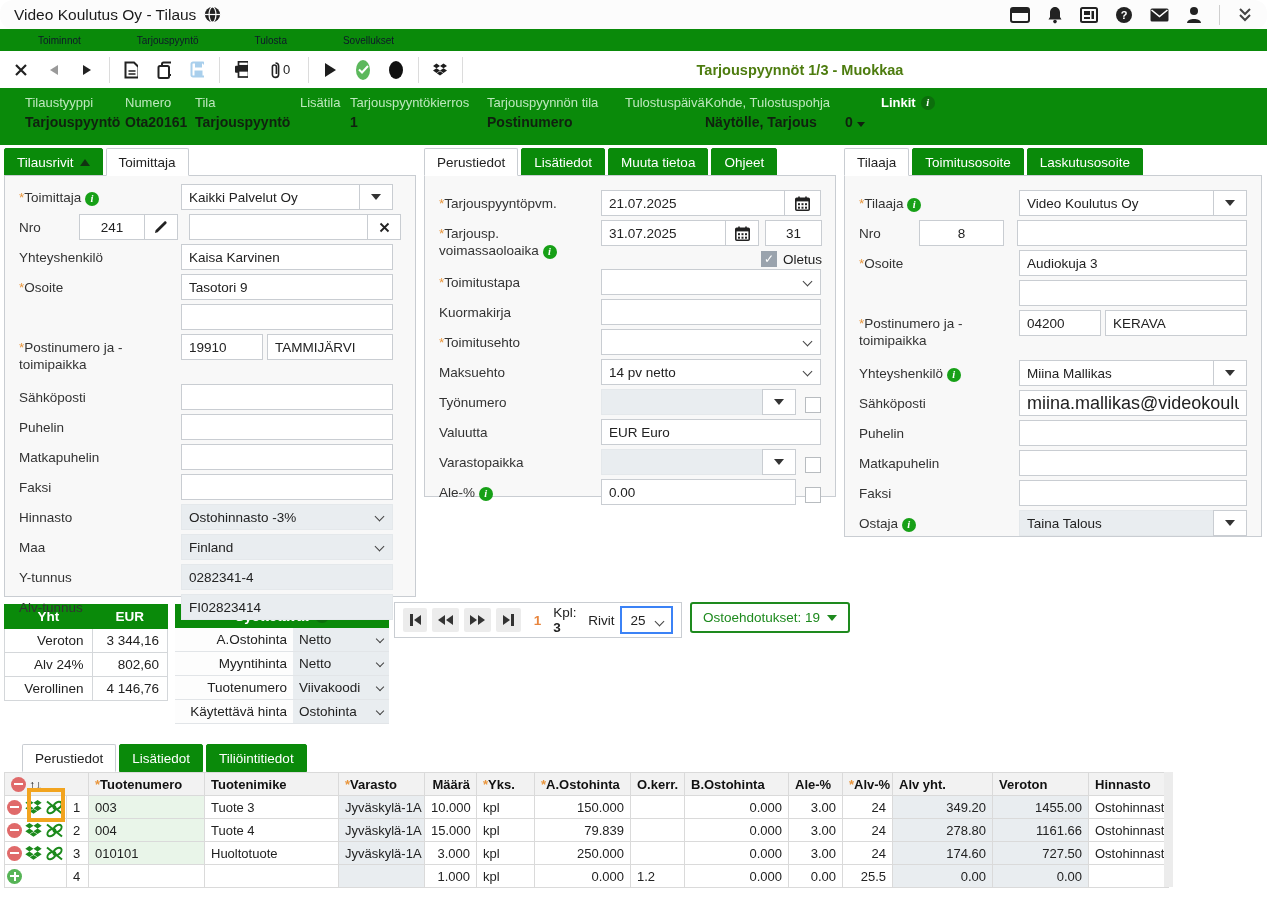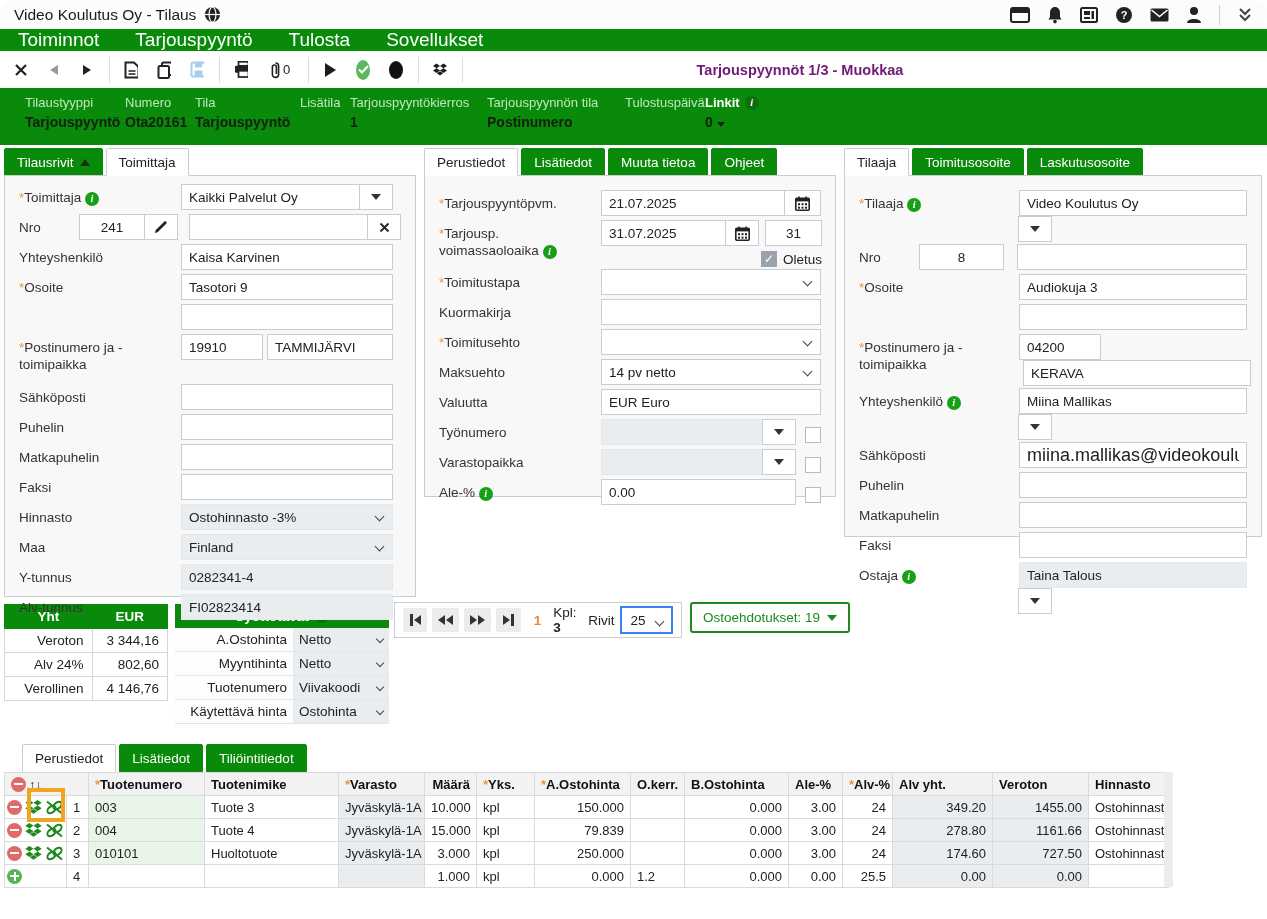--- a/index.html
+++ b/index.html
@@ -15,43 +15,43 @@
   .titlebar { top:0; left:0; width:1267px; height:29px; background:#fcfcfc;
     display:flex; align-items:center; justify-content:space-between; padding:9px 14px;border-radius:13px; }
   .titlebar .tl { display:flex; align-items:center; gap:8px; font-size:15.5px; color:#1b1b1b; }
   .titlebar .tr { display:flex; align-items:center; gap:17px; }
   .tr .sep { width:1px; height:20px; background:#cfcfcf; }
   .icbtn { display:flex; align-items:center; justify-content:center; cursor:pointer; background:none; border:none; padding:0; }
 
   
   .menubar { top:29px; left:0; width:1267px; height:22px; background:#0a8a0a;
     display:flex; align-items:center; padding-left:18px; }
-  .menubar .mitem { color:#ffffff; margin-right:36px; font-size:19px; cursor:pointer; }
+  .menubar .mitem { color:#0f172a; margin-right:36px; font-size:10px; cursor:pointer;margin-left:20px; }
 
   
   .toolbar { top:51px; left:0; width:1267px; height:37px; background:#fff;
     display:flex; align-items:center; padding-left:8px; }
   .toolbar .tbtn { width:26px; height:26px; display:flex; align-items:center; justify-content:center;
     margin-right:7px; background:none; border:none; cursor:pointer; }
   .toolbar .tsep { width:1px; height:26px; background:#dcdcdc; margin:0 8px 0 2px; }
   .tool-title { position:absolute; left:655px; top:0; width:290px; height:37px;
-    display:flex; align-items:center; justify-content:center; font-weight:bold; font-size:14.5px; color:#701a75; }
+    display:flex; align-items:center; justify-content:center; font-weight:bold; font-size:14.5px; color:#4d7c0f; }
   .tri-r { width:0; height:0; border-left:11px solid #1d1d1d; border-top:7px solid transparent; border-bottom:7px solid transparent; }
   .tri-r.sm { border-left-width:8px; border-top-width:5px; border-bottom-width:5px; }
   .tri-l.sm { width:0; height:0; border-right:8px solid #9a9a9a; border-top:5px solid transparent; border-bottom:5px solid transparent; }
   .clip-count { font-size:13px; margin-left:2px; color:#222; }
   .circle-check { width:20px; height:20px; border-radius:50%; background:#5cb85c; display:flex; align-items:center; justify-content:center; }
   .circle-rec { width:18px; height:18px; border-radius:50%; background:#111; }
 
   
   .infoband { top:88px; left:0; width:1267px; height:57px; background:#0a8a0a; display:flex; padding:7px 0 0 25px; }
   .ib-col { flex:none; }
   .ib-label { font-size:13px; color:#bde8bd; white-space:nowrap; }
   .ib-value { font-size:14px; font-weight:bold; color:#10210f; margin-top:4px; white-space:nowrap; }
-  .ib-label.white { color:#fff; font-weight:bold; display:flex; align-items:center; gap:5px; }
+  .ib-label.white { color:#fff; font-weight:bold; display:flex; align-items:center; gap:5px;margin-left:36px; }
   .caret-dn { width:0; height:0; border-top:5px solid #10210f; border-left:4px solid transparent; border-right:4px solid transparent; display:inline-block; margin-left:4px; }
 
   .info-i { width:14px; height:14px; border-radius:50%; background:#17a017; color:#fff;
     font-family:"Liberation Serif", serif; font-style:italic; font-weight:bold; font-size:10.5px;
     display:inline-flex; align-items:center; justify-content:center; flex:none; }
   .info-i.dark { background:#0c6e0c; }
 
   
   .tabs { display:flex; align-items:flex-end; height:28px; }
   .tab { height:28px; padding:0 12px; display:flex; align-items:center; gap:6px; font-size:13.5px;
@@ -81,21 +81,21 @@
   .panel-supplier .panel-body { height:422px; }
   .panel-supplier .flabel { width:162px; }
   .panel-supplier .fctrl { width:212px; display:flex; }
   .panel-basics { left:424px; top:148px; width:412px; }
   .panel-basics .panel-body { height:322px; }
   .panel-basics .flabel { width:162px; }
   .panel-basics .fctrl { width:222px; display:flex; align-items:center; }
   .panel-orderer { left:844px; top:148px; width:418px; }
   .panel-orderer .panel-body { height:362px; }
   .panel-orderer .flabel { width:160px; }
-  .panel-orderer .fctrl { width:230px; display:flex;flex-direction:column; }
+  .panel-orderer .fctrl { width:230px; display:flex; }
 
   
   .totals { left:4px; top:604px; width:164px; border-collapse:collapse; }
   .totals th { background:#0a8a0a; color:#fff; font-size:13.5px; font-weight:bold; height:24px; border:1px solid #0a8a0a; }
   .totals td { border:1px solid #d4d7da; background:#fff; height:24px; text-align:right; padding:0 8px; font-size:13.5px; }
   .totals .c1 { width:88px;margin-top:24px; } .totals .c2 { width:76px; }
 
   
   .imeth { left:175px; top:604px; width:214px; }
   .imeth .hd { background:#0a8a0a; color:#fff; height:24px; display:flex; align-items:center; justify-content:center; gap:6px; font-size:13.5px; font-weight:bold; }
@@ -304,20 +304,24 @@
     <div class="ib-value">1</div>
   </div>
   <div class="ib-col" style="width:138px">
     <div class="ib-label">Tarjouspyynnön tila</div>
     <div class="ib-value">Postinumero</div>
   </div>
   <div class="ib-col" style="width:80px">
     <div class="ib-label">Tulostuspäivä</div>
     <div class="ib-value"></div>
   </div>
+  <div class="ib-col" style="width:140px">
+    <div class="ib-label">Kohde, Tulostuspohja</div>
+    <div class="ib-value">Näytölle, Tarjous</div>
+  </div>
   <div class="ib-col">
     <div class="ib-label white">
       <span>Linkit</span>
       <span class="info-i dark">i</span>
     </div>
     <div class="ib-value"><span>0</span><span class="caret-dn"></span></div>
   </div>
 </div>
 
 <div class="abs panel-supplier">
@@ -534,35 +538,35 @@
     <div class="frow">
       <div class="flabel"><span>Maksuehto</span></div>
       <div class="fctrl">
           <div class="selbox">
             <span>14 pv netto</span>
             <span class="chev"></span>
           </div>
         </div>
     </div>
     <div class="frow">
-      <div class="flabel"><span>Valuutta</span></div>
-      <div class="fctrl">
-          <input class="inp" value="EUR Euro" style="">
-        </div>
-    </div>
-    <div class="frow">
       <div class="flabel"><span>Työnumero</span></div>
       <div class="fctrl">
         <input class="inp ro" style="width: 162px; flex: 0 0 auto;" readonly="">
         <button class="sqbtn">
             <span class="combo-caret"></span>
           </button>
         <span style="flex:1"></span>
         <span class="cb" style="margin-top:5px"></span>
       </div>
+    </div>
+    <div class="frow">
+      <div class="flabel"><span>Valuutta</span></div>
+      <div class="fctrl">
+          <input class="inp" value="EUR Euro" style="">
+        </div>
     </div>
     <div class="frow">
       <div class="flabel"><span>Varastopaikka</span></div>
       <div class="fctrl">
         <input class="inp ro" style="width: 162px; flex: 0 0 auto;" readonly="">
         <button class="sqbtn">
             <span class="combo-caret"></span>
           </button>
         <span style="flex:1"></span>
         <span class="cb" style="margin-top:5px"></span>

